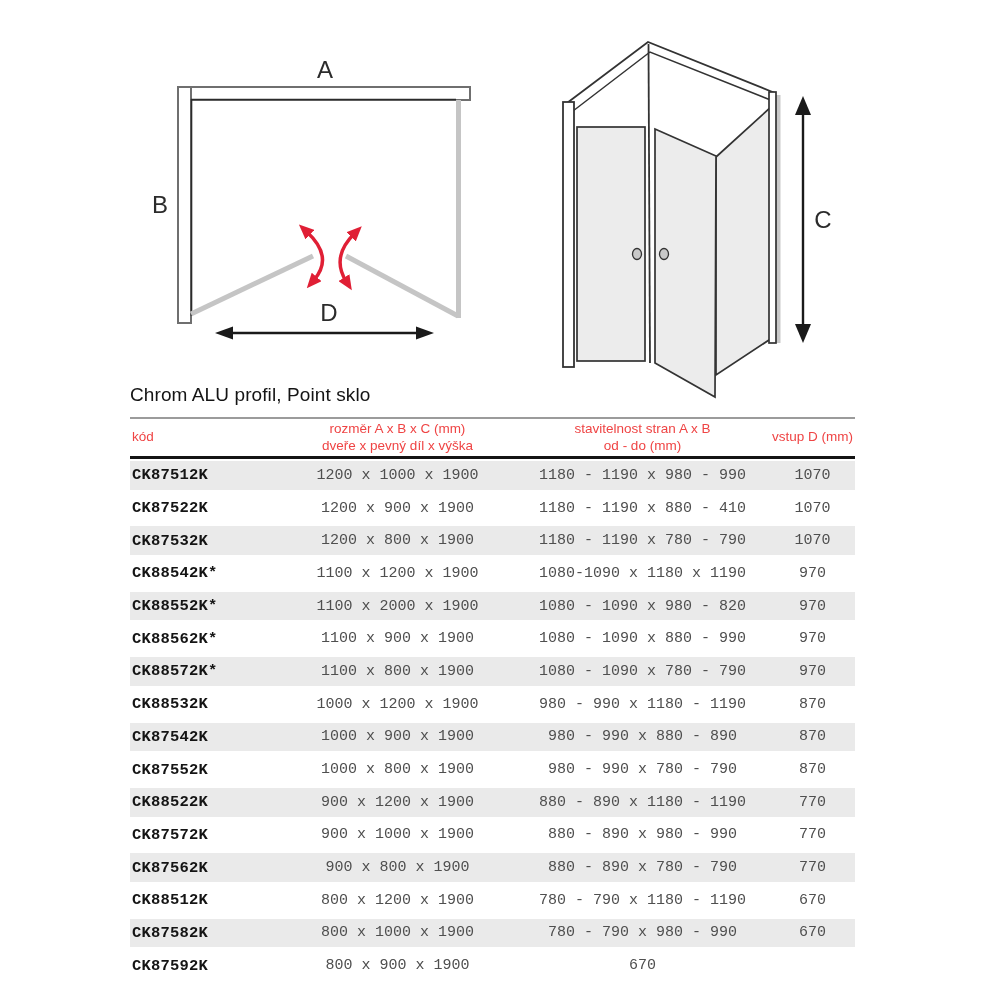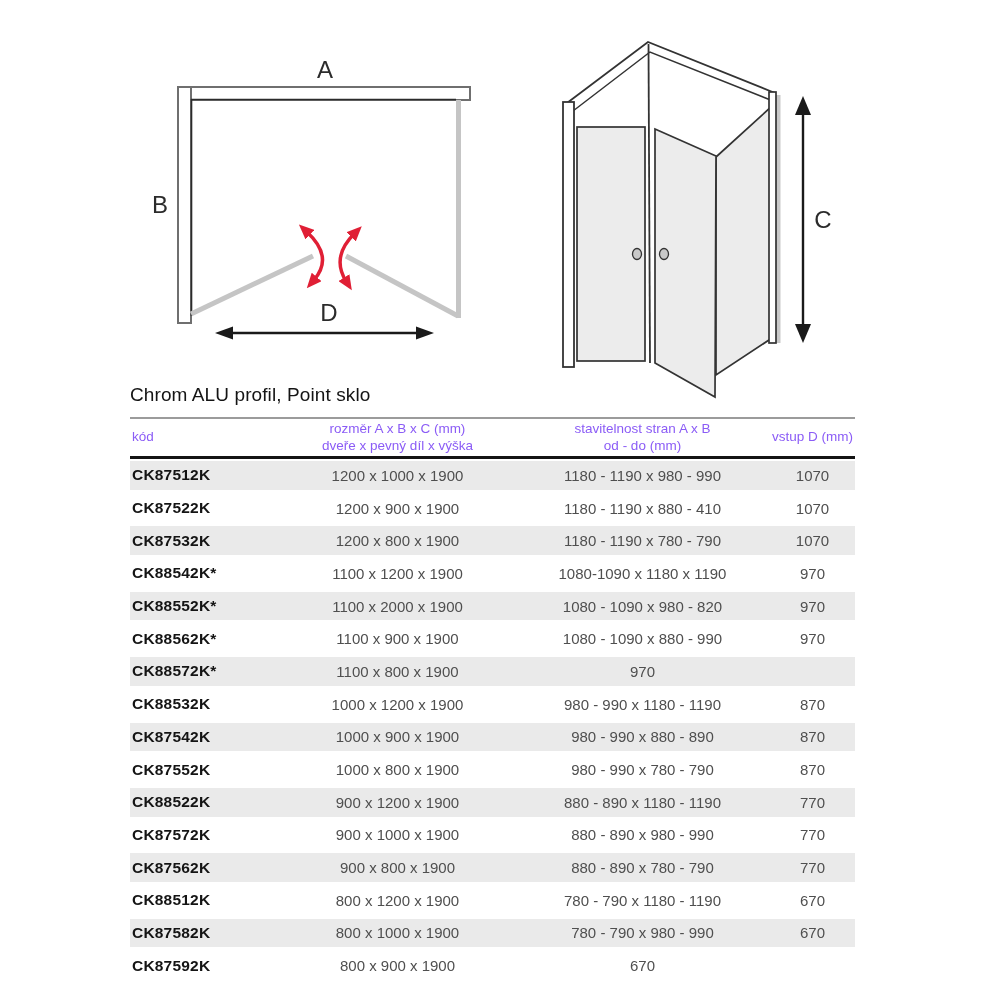--- a/index.html
+++ b/index.html
@@ -19,28 +19,28 @@
   }
   
   .spec-table{
     position:absolute;left:130px;top:417px;width:725px;
     border-top:2px solid #9b9b9b;
   }
   .t-head{
     display:grid;grid-template-columns:150px 235px 255px 85px;
     height:37px;align-items:center;
     border-bottom:3px solid #141414;
-    font-size:13.5px;color:#8b5cf6;line-height:1.25;
+    font-size:13.5px;color:#ef4444;line-height:1.25;
   }
   .t-head .h{ text-align:center;white-space:nowrap;}
   .t-head .h.first{text-align:left;padding-left:2px;}
   .t-body{width:100%;}
   .t-row{
     display:grid;grid-template-columns:150px 235px 255px 85px;
-    height:32.7px;align-items:center;font-size:15px;color:#4f4f4f;
+    height:32.7px;align-items:center;font-size:15px;color:#4f4f4f;font-family:Liberation Mono, monospace;
   }
   .t-row.alt{
     background:#eaeaea;
     box-shadow:inset 0 2px 0 0 #ffffff, inset 0 -2px 0 0 #ffffff;
   }
   .t-row .c{text-align:center;white-space:nowrap;}
   .t-row .c.code{
     text-align:left;padding-left:2px;font-weight:bold;color:#141414;
     font-size:15.5px;letter-spacing:.2px;
   }
@@ -165,20 +165,21 @@
   <div class="t-row">
     <div class="c code">CK88562K*</div>
     <div class="c size">1100 x 900 x 1900</div>
     <div class="c adj">1080 - 1090 x 880 - 990</div>
     <div class="c entry">970</div>
   </div>
 
   <div class="t-row alt">
     <div class="c code">CK88572K*</div>
     <div class="c size">1100 x 800 x 1900</div>
+    <div class="c adj">1080 - 1090 x 780 - 790</div>
     <div class="c entry">970</div>
   </div>
 
   <div class="t-row">
     <div class="c code">CK88532K</div>
     <div class="c size">1000 x 1200 x 1900</div>
     <div class="c adj">980 - 990 x 1180 - 1190</div>
     <div class="c entry">870</div>
   </div>
 

